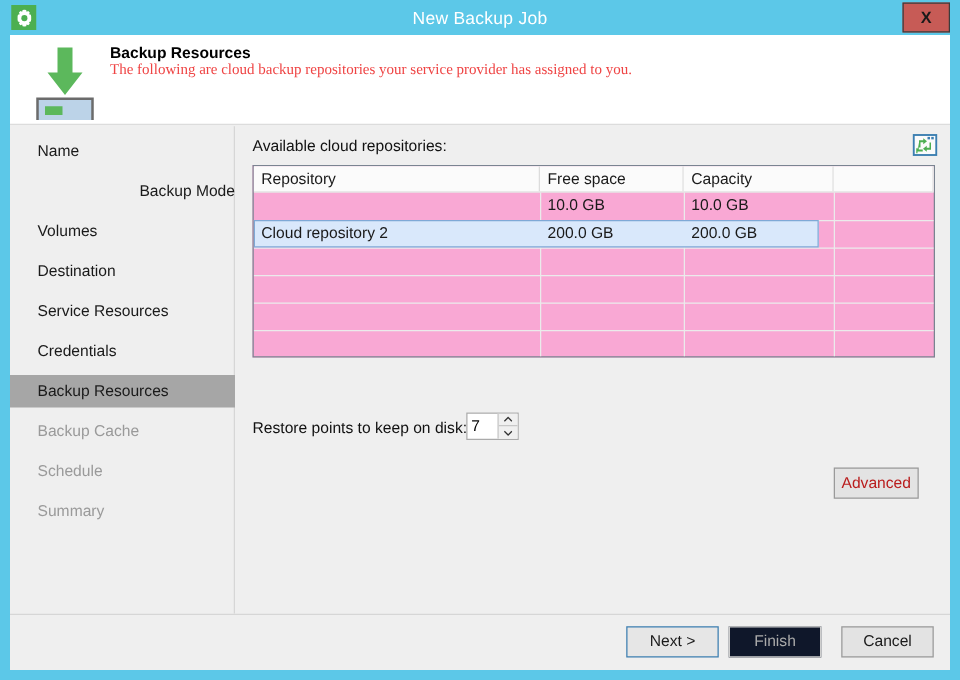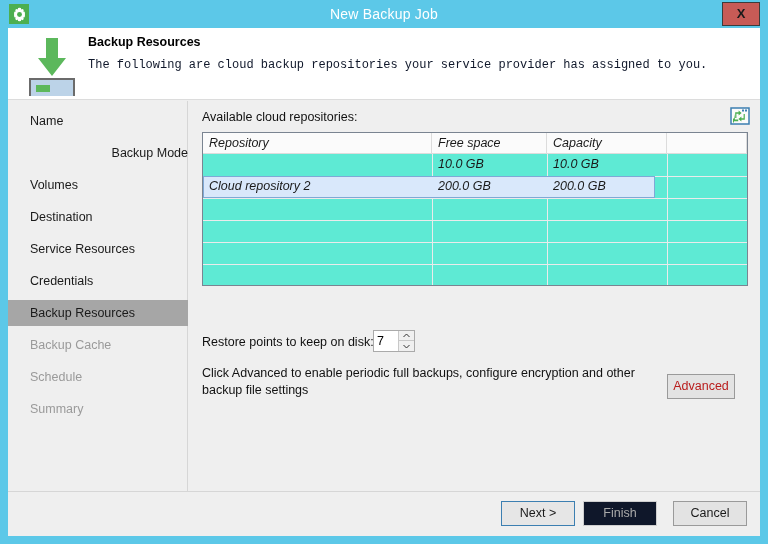--- a/index.html
+++ b/index.html
@@ -100,24 +100,24 @@
   #header-title {
     position: absolute;
     left: 80px; top: 7px;
     font-size: 12.5px;
     font-weight: bold;
     color: #000;
     font-family: "Liberation Sans", sans-serif;
   }
   #header-desc {
     position: absolute;
-    left: 80px; top: 30px;
+    left: 80px; top: 20px;
     font-size: 12px;
-    color: #0f172a;
-    font-family: Liberation Mono, monospace;
+    color: #ef4444;
+    font-family: Liberation Serif, serif;
   }
 
   
   #sidebar {
     position: absolute;
     left: 0; top: 73px;
     width: 180px;
     height: 390px;
     background: #efefef;
     border-right: 1px solid #d6d6d6;
@@ -161,25 +161,24 @@
     width: 22px; height: 22px;
     cursor: pointer;
   }
 
   
   #repo-table {
     position: absolute;
     left: 13px; top: 31px;
     width: 546px;
     height: 154px;
-    background: #5eead4;
+    background: #f9a8d4;
     border: 1px solid #7a8491;
     box-sizing: border-box;
     overflow: hidden;
-    font-style: italic;
   }
   #thead {
     position: absolute;
     left: 0; top: 0;
     width: 544px;
     height: 21px;
     background: #fbfbfb;
     border-bottom: 1px solid #dcdcdc;
     box-sizing: border-box;
   }
@@ -444,21 +443,20 @@
               </svg>
           </div>
           <div class="spin-btn down">
             <svg width="7" height="5" viewBox="0 0 7 5">
                 <path d="M0.5 1 L3.5 4 L6.5 1" stroke="#333" fill="none" stroke-width="1"></path>
               </svg>
           </div>
         </div>
       </div>
 
-      <div id="advanced-desc">Click Advanced to enable periodic full backups, configure encryption and other backup file settings</div>
       <div id="advanced-button">Advanced</div>
     </div>
 
     <div id="footer">
         <div class="footer-btn focused" style="left: 493px; width: 74px;">Next &gt;</div>
         <div class="footer-btn disabled" style="left: 575px; width: 74px;">Finish</div>
         <div class="footer-btn" style="left: 665px; width: 74px;">Cancel</div>
       </div>
 
   </div>

